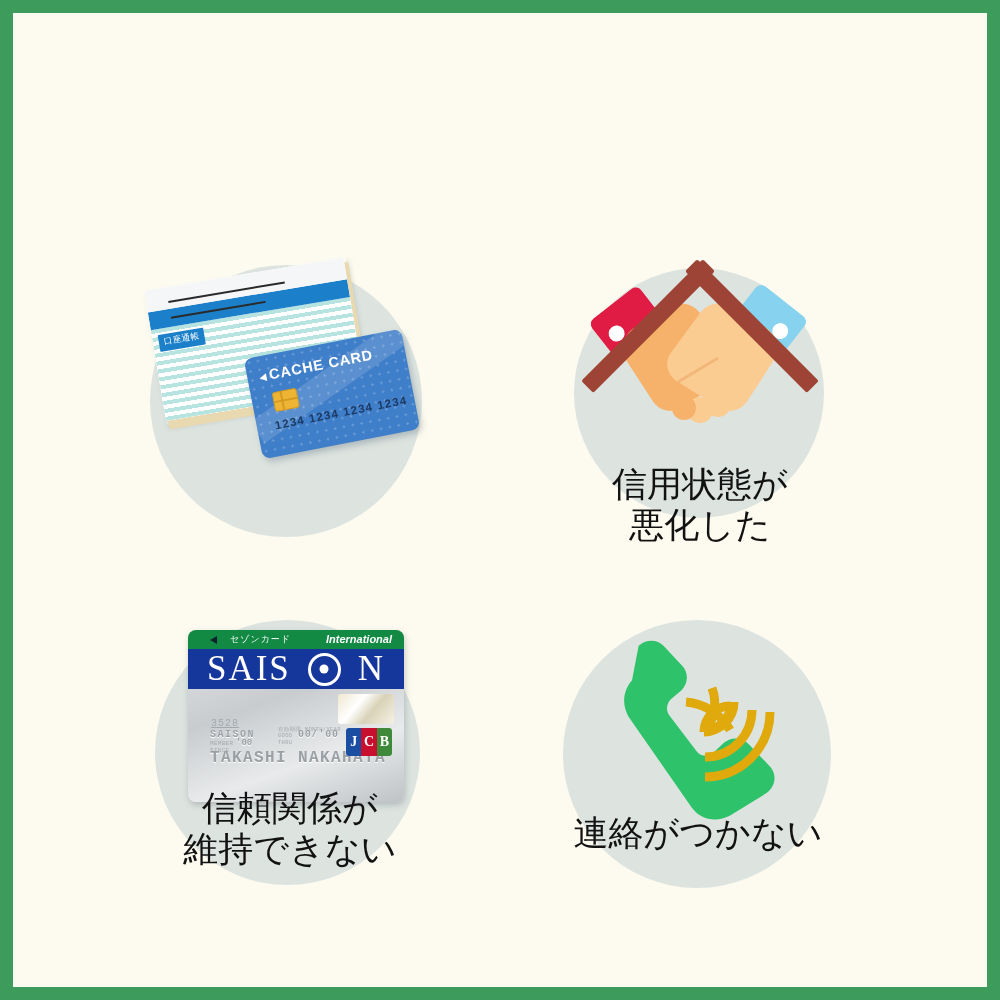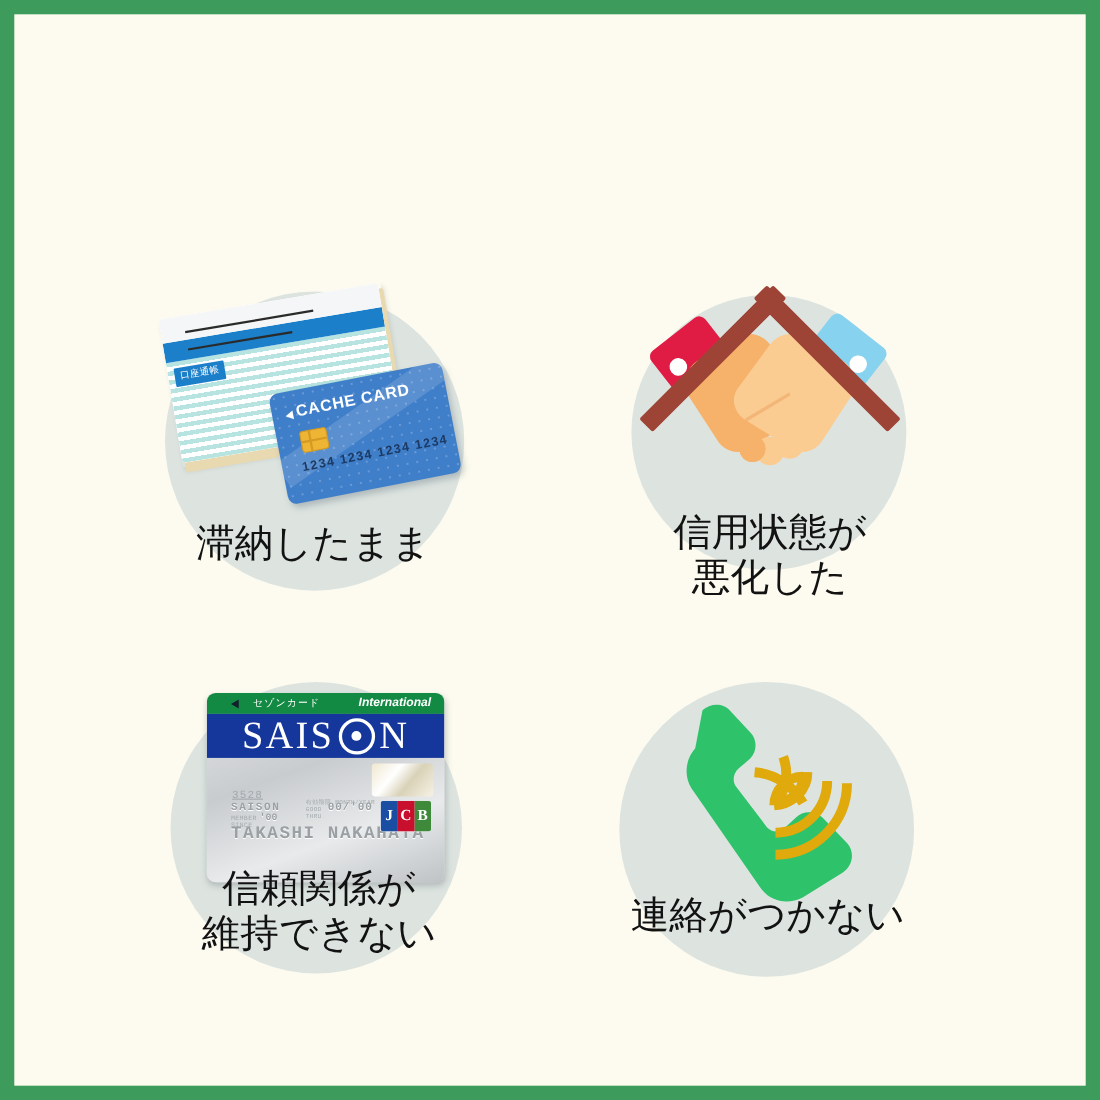--- a/index.html
+++ b/index.html
@@ -221,21 +221,21 @@
   .sa-intl {
     position:absolute; right:12px; top:2.5px;
     color:#ffffff; font-size:11px; font-style:italic; font-weight:bold;text-align:center;
   }
   .sa-blue {
     position:absolute; left:0; top:19px; width:100%; height:40px;
     background:#15379b;
   }
   .sa-logo {
     position:absolute; left:0; top:19px; width:100%; height:40px;
-    display:flex; align-items:center; justify-content:center; gap:2px;
+    display:flex; align-items:center; justify-content:center; gap:15px;
     color:#ffffff; font-size:35px; font-weight:300; letter-spacing:2px;
     font-family:"Liberation Serif", serif;
   }
   .sa-o {
     display:inline-block; width:27px; height:27px; border-radius:50%;
     border:3px solid #ffffff; position:relative; margin:0 2px;
   }
   .sa-o::after{
     content:""; position:absolute; left:50%; top:50%;
     transform:translate(-50%,-50%);
@@ -343,21 +343,20 @@
       <div class="cashcard">
         <div class="cc-dots"></div>
         <div class="cc-band"></div>
         <div class="cc-arrow"></div>
         <div class="cc-title">CACHE CARD</div>
         <div class="cc-chip"></div>
         <div class="cc-num">1234 1234 1234 1234</div>
       </div>
     </div>
 
-    <div class="caption" style="top:218px;">滞納したまま</div>
   </div>
 
   <div class="cell" id="cell-2">
     <div class="circle" id="circle-2"></div>
 
     <div class="art" id="art-hands">
       <svg width="280" height="235" viewBox="0 0 280 235">
 
         <g transform="rotate(-38 74 62)">
           <rect x="36" y="36" width="62" height="52" rx="7" fill="#e01b44"></rect>

